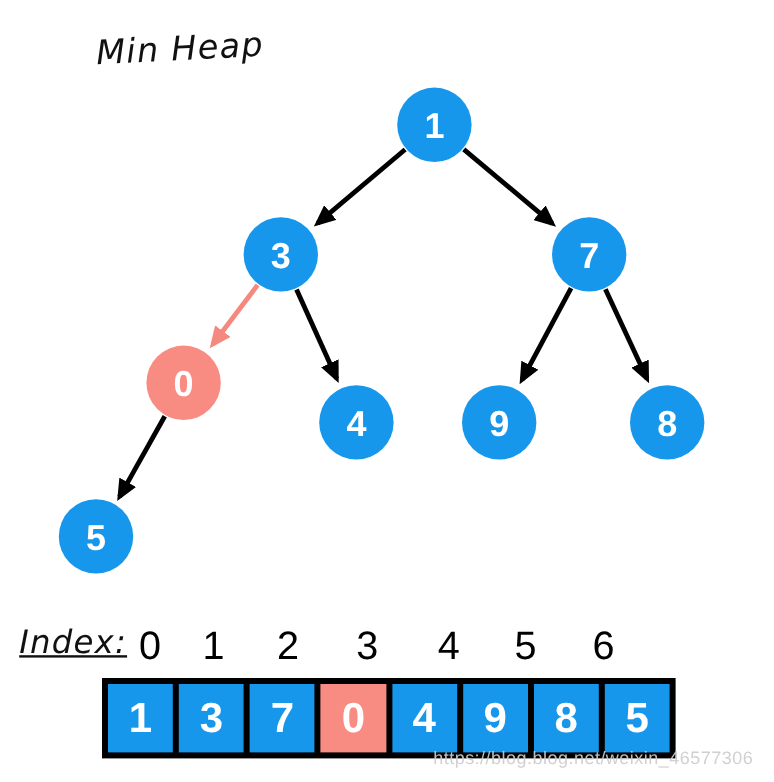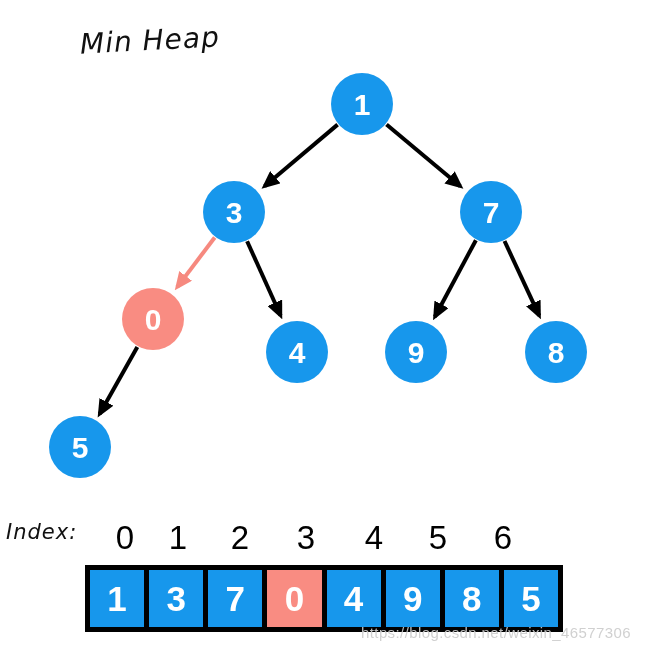--- a/index.html
+++ b/index.html
@@ -21,22 +21,22 @@
   }
   
   .tree-svg { position:absolute; left:0; top:0; }
   .tree-svg line { stroke-width:4; stroke-linecap:butt; }
   .tree-svg text {
     fill:#ffffff; font-family:"Liberation Sans", sans-serif;
     font-size:30px; font-weight:bold; text-anchor:middle;
   }
   
   .index-label {
-    position:absolute; left:6px; top:520px;
-    font-size:21px; letter-spacing:1px;
+    position:absolute; left:16px; top:520px;
+    font-size:27px; letter-spacing:1px;text-decoration:underline;
   }
   .index-digit {
     position:absolute; top:519px; transform:translateX(-50%);
     font-size:33px; color:#000;
   }
   
   .array {
     position:absolute; left:85px; top:565px;
     width:478px; height:67px; box-sizing:border-box;
     background:#000000; display:flex; gap:5px; padding:5px;
@@ -127,15 +127,15 @@
     <div class="cell">1</div>
     <div class="cell">3</div>
     <div class="cell">7</div>
     <div class="cell highlight">0</div>
     <div class="cell">4</div>
     <div class="cell">9</div>
     <div class="cell">8</div>
     <div class="cell">5</div>
   </div>
 
-  <div class="watermark">https://blog.csdn.net/weixin_46577306</div>
+  <div class="watermark">https://blog.blog.net/weixin_46577306</div>
 
 </div>
 
 </body></html>

